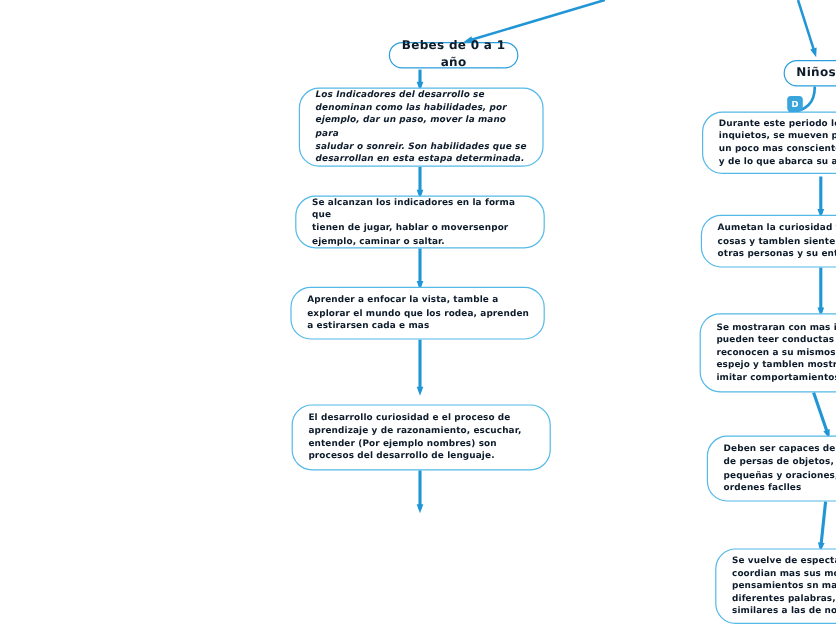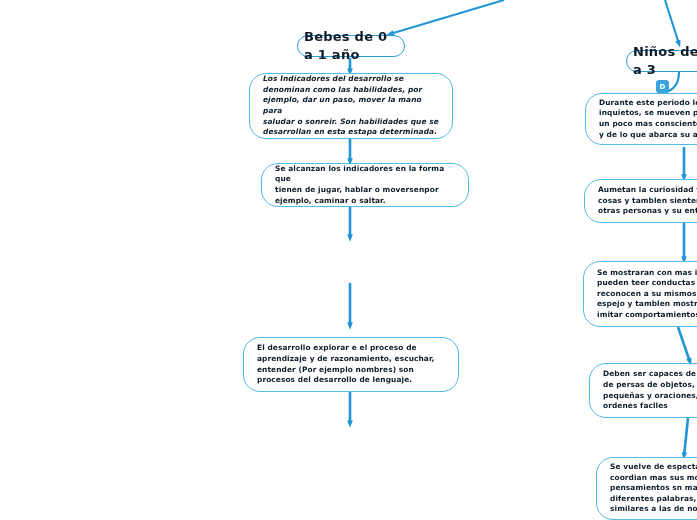--- a/index.html
+++ b/index.html
@@ -38,23 +38,25 @@
     line-height: 1.42;
     letter-spacing: 0.1px;
     z-index: 3;
   }
   .pill {
     display: flex;
     align-items: center;
     justify-content: center;
     border-radius: 14px;
     border: 1.7px solid #2b9fdb;
-    font-size: 13px;
+    font-size: 10px;
     letter-spacing: 0.25px;
+    text-align: center;
     padding: 0 6px;
+    margin-left: 27px;
   }
   .para {
     padding: 8px 11px 8px 13px;
     display: flex;
     align-items: center;
   }
   .para span {
     display: block;
     white-space: pre-line;
   }
@@ -104,29 +106,34 @@
   </div>
 
   <div class="node para" style="left:249px; top:73px; width:204px; height:66px;font-style:italic;">
     <span>Los Indicadores del desarrollo se
 denominan como las habilidades, por
 ejemplo, dar un paso, mover la mano para
 saludar o sonreir. Son habilidades que se
 desarrollan en esta estapa determinada.</span>
   </div>
 
-  <div class="node para" style="left:246px; top:163px; width:208px; height:44px;margin-left:15px;">
+  <div class="node para" style="left:246px; top:163px; width:208px; height:44px;">
     <span>Se alcanzan los indicadores en la forma que
 tienen de jugar, hablar o moversenpor
 ejemplo, caminar o saltar.</span>
   </div>
 
+  <div class="node para" style="left:242px; top:239px; width:212px; height:44px;">
+    <span>Aprender a enfocar la vista, tamble a
+explorar el mundo que los rodea, aprenden
+a estirarsen cada e mas</span>
+  </div>
 
   <div class="node para" style="left:243px; top:337px; width:216px; height:55px;">
-    <span>El desarrollo explorar e el proceso de
+    <span>El desarrollo curiosidad e el proceso de
 aprendizaje y de razonamiento, escuchar,
 entender (Por ejemplo nombres) son
 procesos del desarrollo de lenguaje.</span>
   </div>
 
 
   <div class="node pill" style="left:626px; top:50px; width:105px; height:22px;">
     <span>Niños de 1 a 3</span>
   </div>
 

